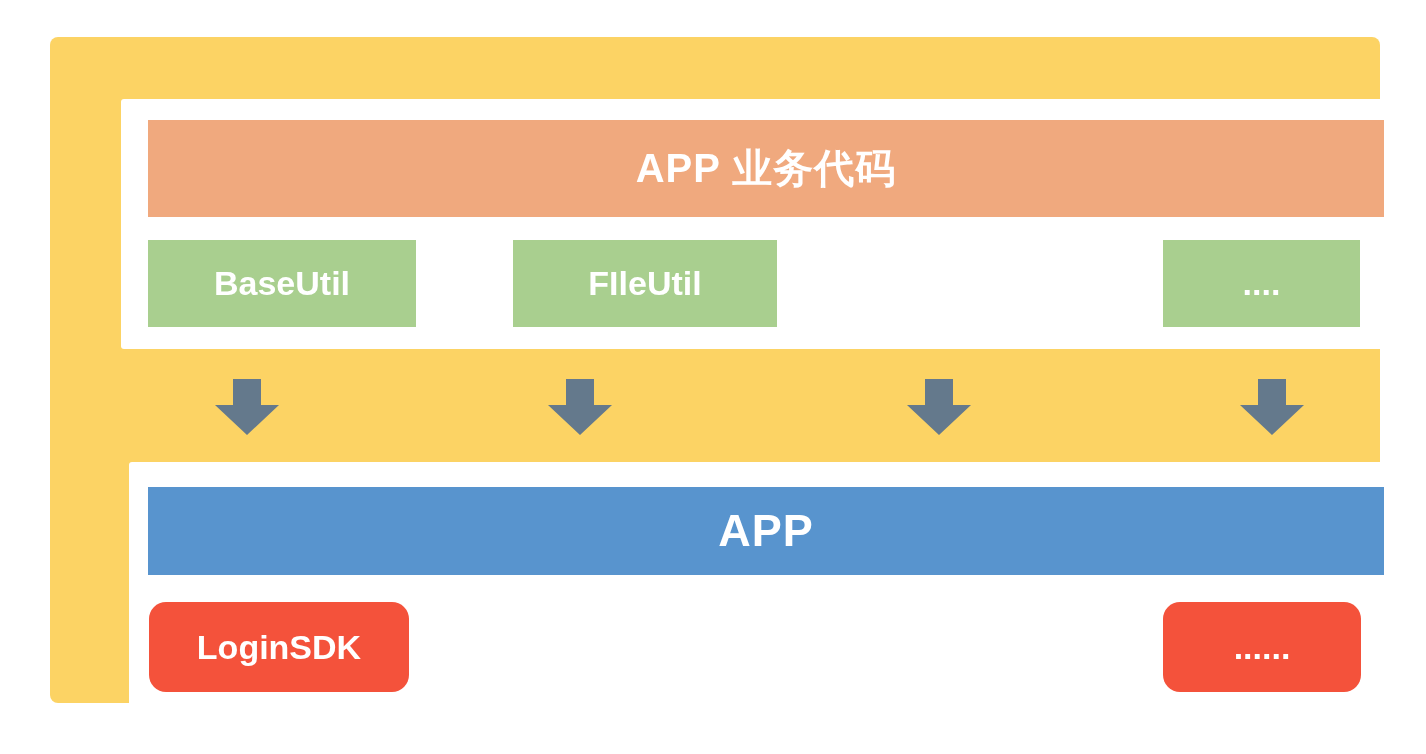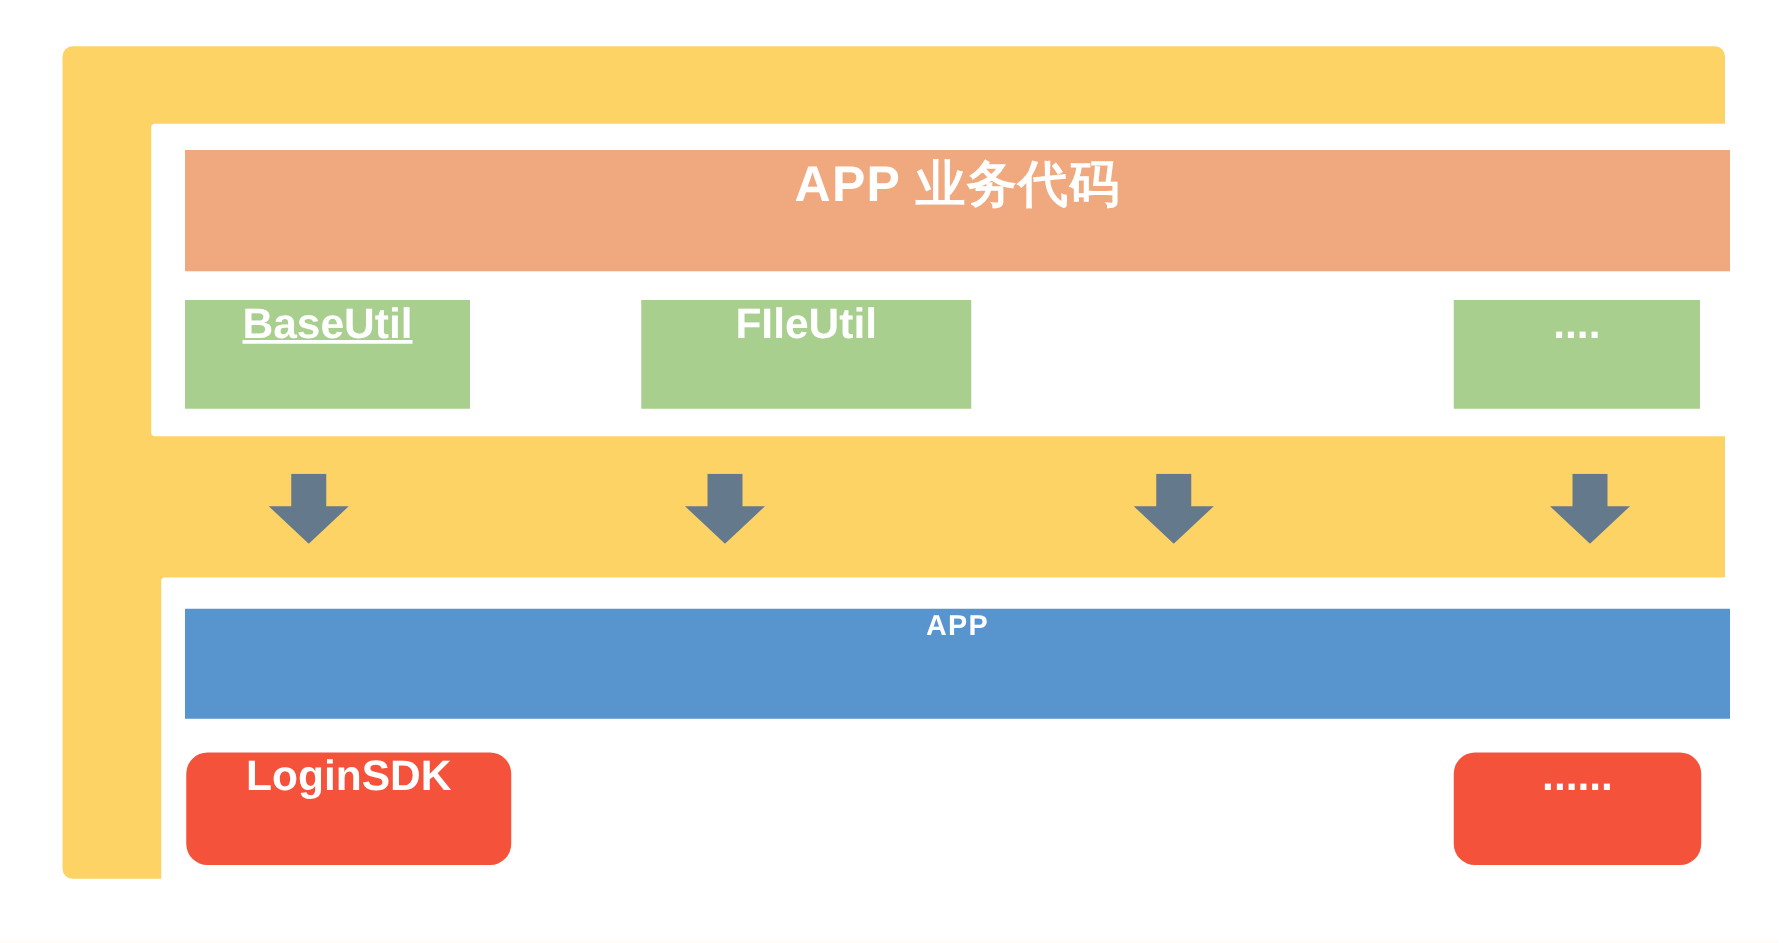--- a/index.html
+++ b/index.html
@@ -25,43 +25,44 @@
     position: absolute;
     background: #ffffff;
     border-radius: 3px;
   }
   .panel-top  { left: 71px; top: 62px;  width: 1286px; height: 250px; }
   .panel-bottom { left: 79px; top: 425px; width: 1278px; height: 248px; }
 
   .bar, .box {
     position: absolute;
     display: flex;
+    align-items: center;
     justify-content: center;
     color: #ffffff;
     font-weight: bold;
   }
   .bar-orange {
     left: 98px; top: 83px;
     width: 1236px; height: 97px;
     background: #F0A97E;
     font-size: 40px;
     letter-spacing: 1px;
   }
   .bar-blue {
     left: 98px; top: 450px;
     width: 1236px; height: 88px;
     background: #5894CE;
-    font-size: 23px;
+    font-size: 45px;
     letter-spacing: 1px;
   }
   .box { font-size: 34px; }
   .box-green { background: #A9CF8F; top: 203px; height: 87px; }
   .box-red   { background: #F4523B; top: 565px; height: 90px; border-radius: 17px; }
 
-  .g1 { left: 98px;   width: 228px; text-decoration: underline; }
+  .g1 { left: 98px;   width: 268px; }
   .g2 { left: 433px;  width: 264px; margin-left: 30px; }
   .g3 { left: 765px;  width: 303px; }
   .g4 { left: 1113px; width: 197px; }
 
   .r1 { left: 99px;   width: 260px; }
   .r2 { left: 433px;  width: 270px; }
   .r3 { left: 752px;  width: 337px; }
   .r4 { left: 1113px; width: 198px; }
 
   .arrow {

